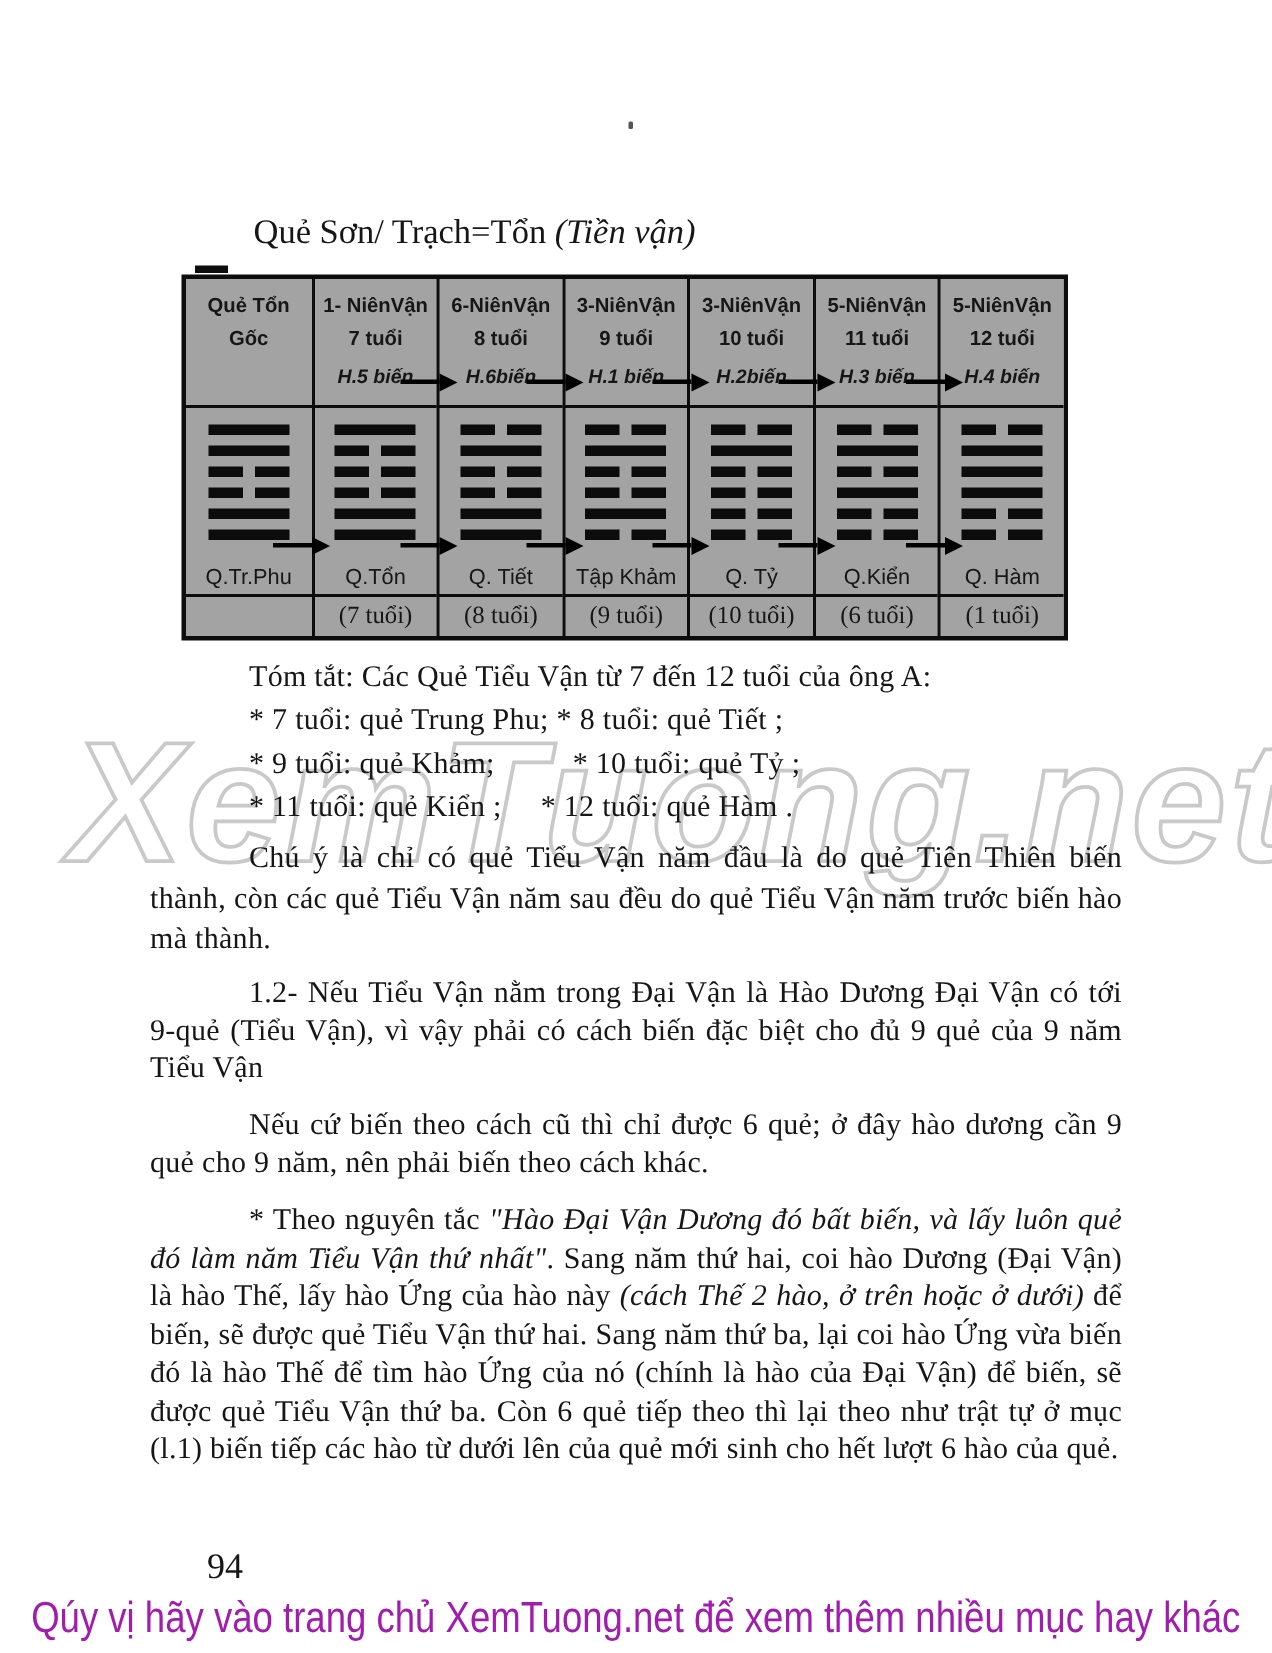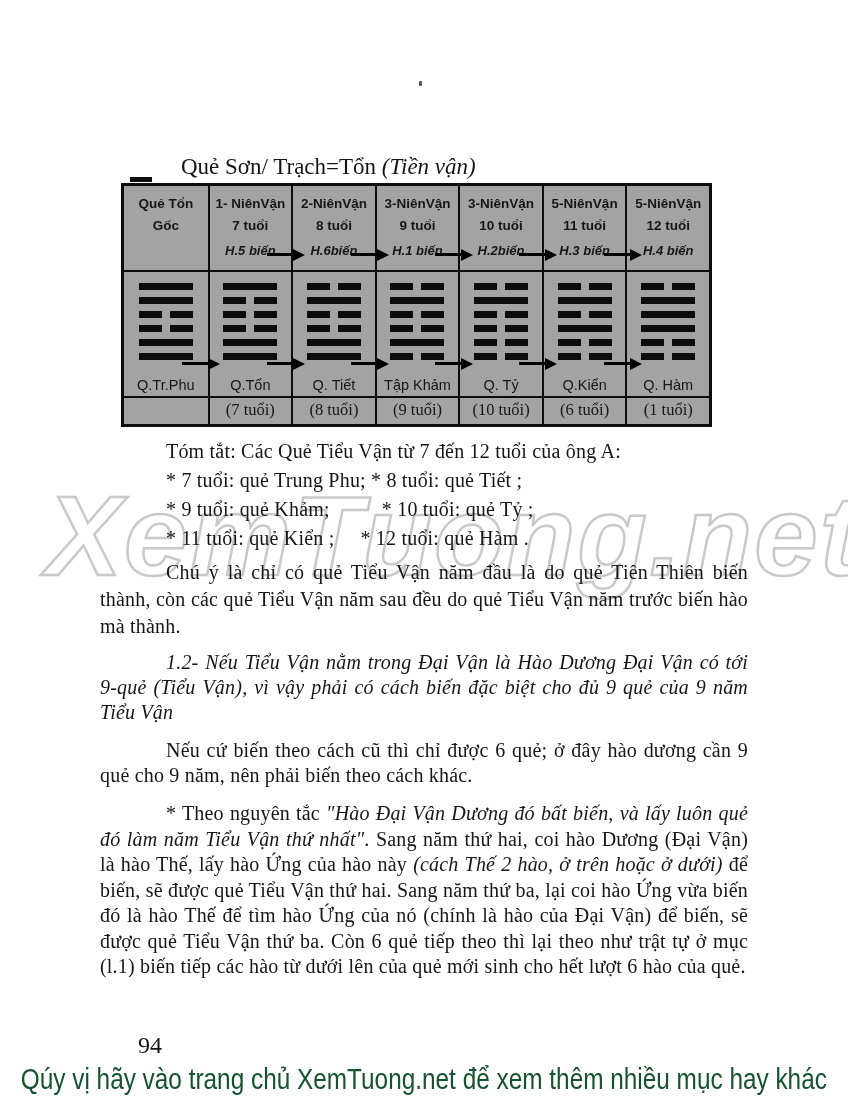--- a/index.html
+++ b/index.html
@@ -4,21 +4,21 @@
 <style>
   html,body{margin:0;padding:0;}
   body{
     width:848px;height:1102px;position:relative;background:#ffffff;
     font-family:"Liberation Serif",serif;color:#161616;overflow:hidden;
   }
   
   .speck{position:absolute;left:419px;top:81px;width:3px;height:5px;background:#555;border-radius:1px;}
   .artifact-dash{position:absolute;left:130px;top:177px;width:22px;height:5px;background:#0d0d0d;}
   
-  .title{position:absolute;left:165px;top:138px;font-size:23px;font-weight:normal;margin:16px;white-space:nowrap;z-index:2;}
+  .title{position:absolute;left:165px;top:138px;font-size:23px;font-weight:normal;margin:4px;white-space:nowrap;z-index:2;}
   .title .note{font-style:italic;}
   
   .hex-table{
     position:absolute;left:121px;top:183px;width:591px;z-index:2;background:#fff;
     border:3px solid #0d0d0d;box-sizing:border-box;
     display:grid;grid-template-columns:repeat(7,1fr);grid-template-rows:84px 126px 28px;
   }
   .cell{border-left:2px solid #0d0d0d;border-top:2px solid #0d0d0d;box-sizing:border-box;
         text-align:center;position:relative;background:#a3a3a3;}
   .cell:nth-child(7n+1){border-left:none;}
@@ -36,37 +36,37 @@
   
   .arrow{position:absolute;width:26px;height:3px;background:#000;z-index:3;}
   .arrow::after{content:"";position:absolute;left:100%;top:50%;transform:translateY(-50%);
     border-left:12px solid #000;border-top:6px solid transparent;border-bottom:6px solid transparent;}
   
   .content{position:absolute;left:100px;top:437px;width:648px;z-index:2;}
   .content p{margin:0;font-size:20px;letter-spacing:.2px;text-align:justify;}
   .p-summary{line-height:29px;text-indent:66px;}
   .li{line-height:29px;margin-left:66px !important;text-align:right;white-space:pre-wrap;}
   .p-note{margin-top:6px !important;line-height:27px;text-indent:66px;}
-  .p-heading{margin-top:10px !important;line-height:25px;text-indent:66px;font-style:italic;}
+  .p-heading{margin-top:10px !important;line-height:25px;text-indent:66px;}
   .p-if{margin-top:13px !important;line-height:25px;text-indent:66px;}
   .p-rule{margin-top:13px !important;line-height:25.5px;text-indent:66px;}
   .p-rule .it{font-style:italic;}
   
   .watermark{
     position:absolute;left:46px;top:470px;z-index:1;white-space:nowrap;
     font-family:"Liberation Sans",sans-serif;font-weight:bold;font-style:italic;
     font-size:114px;letter-spacing:2px;color:transparent;
     -webkit-text-stroke:2.5px #c9c9c9;
   }
   
   .pagenum{position:absolute;left:138px;top:1032px;font-size:24px;z-index:2;}
   .footer{
     position:absolute;left:0;right:0;bottom:2px;height:42px;z-index:2;
     display:flex;align-items:center;justify-content:center;
-    font-family:"Liberation Sans",sans-serif;font-size:29px;color:#14532d;
+    font-family:"Liberation Sans",sans-serif;font-size:29px;color:#a21caf;
   }
   .footer .squeeze{transform:scaleX(.84);transform-origin:center;white-space:nowrap;}
 </style>
 </head>
 <body>
 
 <div class="speck"></div>
 <div class="artifact-dash"></div>
 
 <h1 class="title"><span>Quẻ Sơn/ Trạch=Tổn </span><span class="note">(Tiền vận)</span></h1>
@@ -76,21 +76,21 @@
   <div class="cell hcell">
     <div class="h1">Quẻ Tổn</div>
     <div class="h2">Gốc</div>
   </div>
   <div class="cell hcell">
     <div class="h1">1- NiênVận</div>
     <div class="h2">7 tuổi</div>
     <div class="h3">H.5 biến</div>
   </div>
   <div class="cell hcell">
-    <div class="h1">2-NiênVận</div>
+    <div class="h1">6-NiênVận</div>
     <div class="h2">8 tuổi</div>
     <div class="h3">H.6biến</div>
   </div>
   <div class="cell hcell">
     <div class="h1">3-NiênVận</div>
     <div class="h2">9 tuổi</div>
     <div class="h3">H.1 biến</div>
   </div>
   <div class="cell hcell">
     <div class="h1">3-NiênVận</div>

